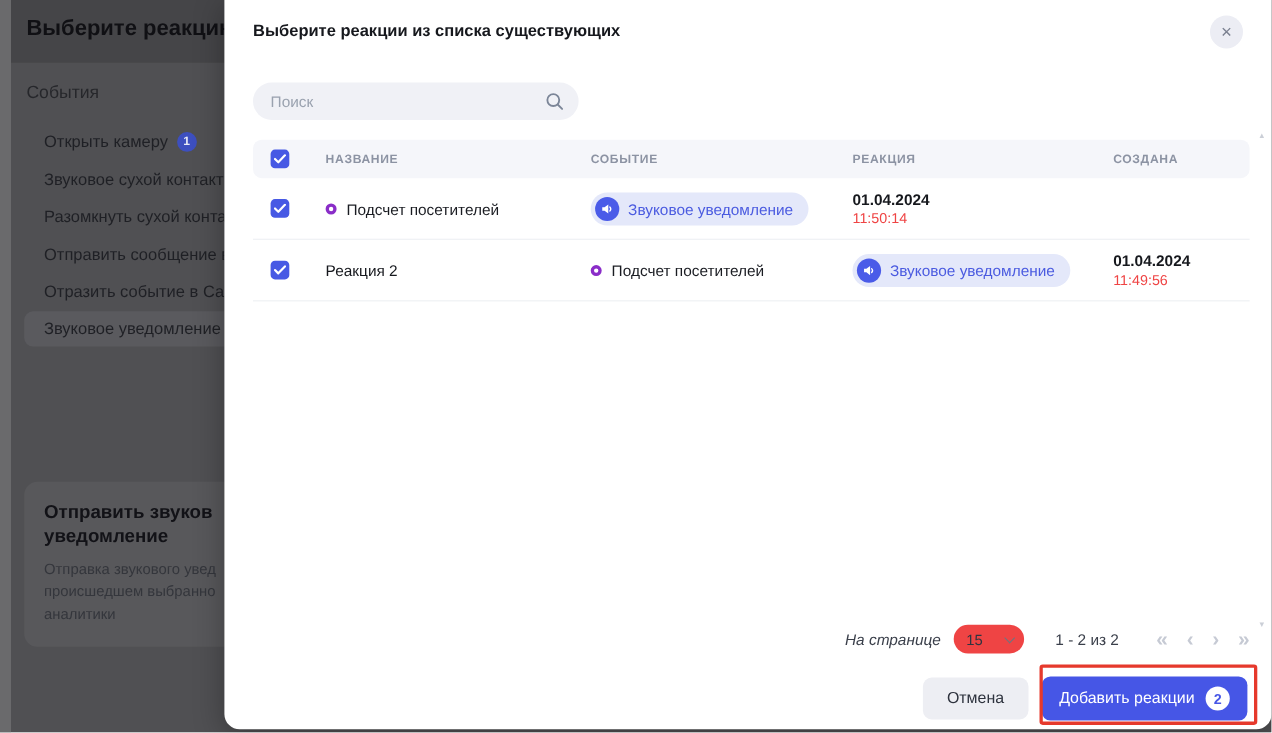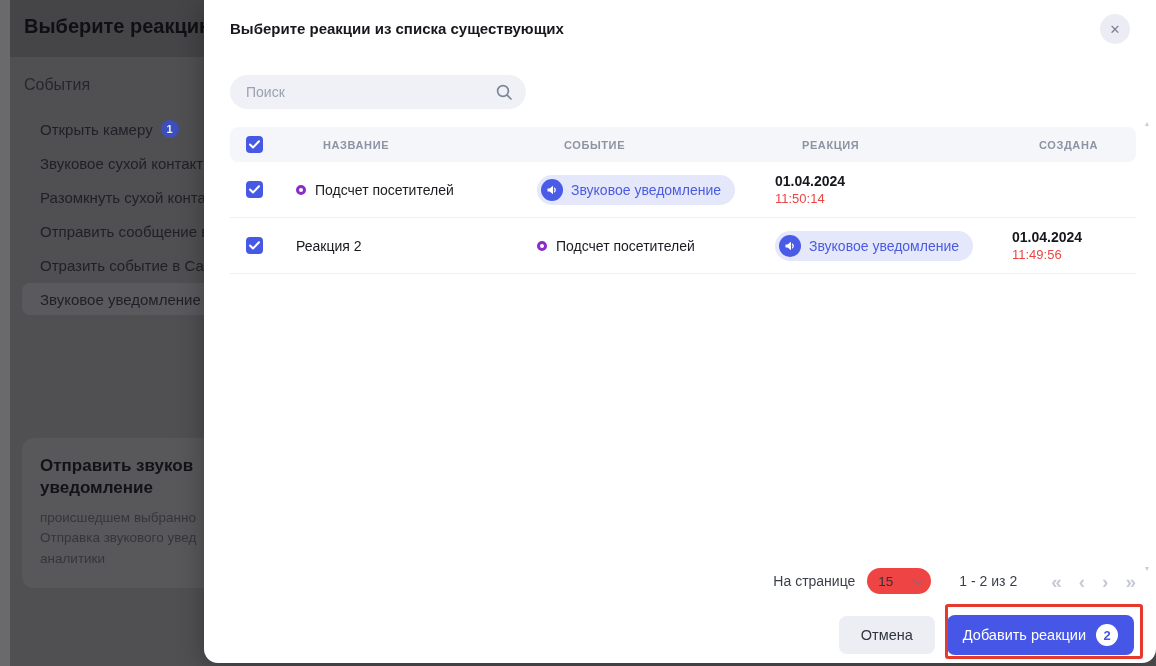--- a/index.html
+++ b/index.html
@@ -27,38 +27,38 @@
   .m-title { position:absolute; left:26px; top:0; height:57px; line-height:57px; font-size:15px; font-weight:700; color:#16181D; white-space:nowrap; }
   .m-close { position:absolute; right:26px; top:14px; width:30px; height:30px; border-radius:50%; background:#ECEDF4; border:none; color:#7B8090; font-size:13px; display:flex; align-items:center; justify-content:center; cursor:pointer; font-family:"Liberation Sans", sans-serif; }
 
   .m-search { position:absolute; left:26px; top:75px; width:296px; height:34px; background:#F0F1F6; border-radius:17px; }
   .m-search input { width:100%; height:100%; background:transparent; border:none; outline:none; padding:0 42px 0 16px; font-size:14px; color:#3A3F4A; font-family:"Liberation Sans", sans-serif; }
   .m-search input::placeholder { color:#9AA2AF; }
   .m-search svg { position:absolute; right:13px; top:8px; }
 
   .grid-cols { display:grid; grid-template-columns:50px 241px 238px 237px 1fr; align-items:center; padding-left:16px; }
   .t-head { position:absolute; left:26px; top:127px; width:906px; height:35px; background:#F5F6FA; border-radius:8px; }
-  .t-head .col { font-size:11px; color:#8C93A3; letter-spacing:.6px; font-weight:700;margin-left:27px; }
+  .t-head .col { font-size:11px; color:#8C93A3; letter-spacing:.6px; font-weight:700; }
   .t-rows { position:absolute; left:26px; top:162px; width:906px; }
   .t-row { height:56px; border-bottom:1px solid #EDEFF3; }
   .checkbox { width:17px; height:17px; border-radius:4px; background:#4759E4; display:flex; align-items:center; justify-content:center; cursor:pointer; }
   .cell-name { font-size:14px; color:#16181D; }
   .cell-event { display:flex; align-items:center; gap:9px; font-size:14px; color:#1A1C22; }
   .ring { width:10px; height:10px; border:3px solid #8A2DC8; border-radius:50%; flex:0 0 auto; }
   .badge-pill { display:inline-flex; align-items:center; gap:8px; background:#E4E8FA; border-radius:16px; padding:4px 14px 4px 4px; cursor:default; }
   .badge-pill .spk { width:22px; height:22px; border-radius:50%; background:#4A5BE8; display:flex; align-items:center; justify-content:center; flex:0 0 auto; }
   .badge-pill .lbl { font-size:14px; color:#4B5BE0; white-space:nowrap; }
   .cell-created .d { font-size:14px; font-weight:600; color:#16181D; }
   .cell-created .t { font-size:13px; color:#ef4444; margin-top:2px; }
 
   .m-scroll { position:absolute; right:3px; top:120px; height:452px; width:12px; display:flex; flex-direction:column; justify-content:space-between; align-items:center; }
   .m-scroll span { font-size:7px; color:#CBCFD7; }
 
   .m-pag { position:absolute; right:20px; top:566px; height:30px; display:flex; align-items:center; }
-  .pag-label { font-size:14px; color:#3A3F4A; }
+  .pag-label { font-size:14px; color:#3A3F4A;font-style:italic; }
   .pp-pill { margin-left:12px; height:26px; border-radius:13px; background:#ef4444; display:flex; align-items:center; gap:20px; padding:0 11px; cursor:pointer; }
   .pp-pill .v { font-size:13.5px; color:#2F3440; }
   .chev-down { width:7px; height:7px; border-right:1.6px solid #6E7580; border-bottom:1.6px solid #6E7580; transform:rotate(45deg) translateY(-2px); }
   .pag-range { margin-left:28px; font-size:14px; color:#3A3F4A; }
   .pag-arrows { margin-left:34px; display:flex; align-items:center; gap:17px; }
   .pag-arrows span { font-size:19px; color:#C6CAD4; font-weight:700; cursor:pointer; line-height:1; }
 
   .m-footer { position:absolute; left:0; top:607px; width:100%; height:56px; display:flex; align-items:center; justify-content:flex-end; gap:12px; padding-right:22px; }
   .btn { border:none; border-radius:8px; font-family:"Liberation Sans", sans-serif; font-size:14.5px; cursor:pointer; }
   .btn-cancel { height:38px; padding:0 22px; background:#EDEEF3; color:#2E333E; }
@@ -97,22 +97,22 @@
       <div class="bg-item selected">
         <span>Звуковое уведомление</span>
       </div>
     </div>
     <div class="bg-card">
       <div class="bg-card-title">
         <div>Отправить звуков</div>
         <div>уведомление</div>
       </div>
       <div class="bg-card-desc">
+        <div>Отправка звукового увед</div>
         <div>происшедшем выбранно</div>
-        <div>Отправка звукового увед</div>
         <div>аналитики</div>
       </div>
     </div>
   </div>
 
   <div class="modal">
     <div class="m-title">Выберите реакции из списка существующих</div>
     <button class="m-close">
       <span>✕</span>
     </button>

